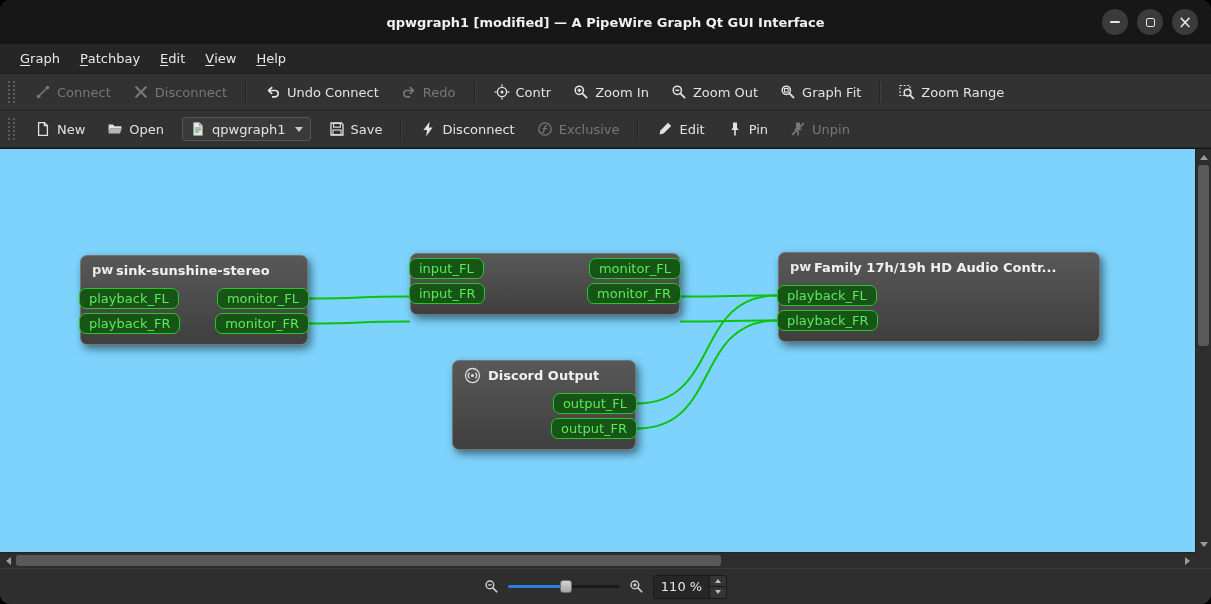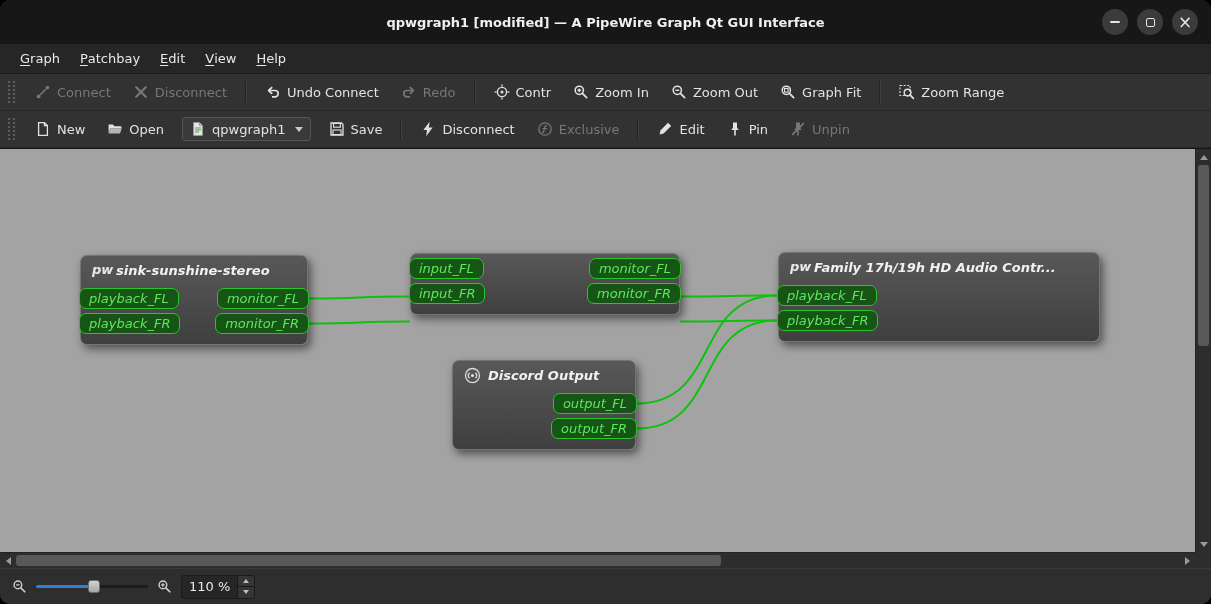--- a/index.html
+++ b/index.html
@@ -30,21 +30,21 @@
   .tb-handle { width: 7px; height: 22px; border-left: 2px dotted #5d5d5d; border-right: 2px dotted #5d5d5d; margin: 0 7px 0 2px; }
   .tb-btn { display: flex; align-items: center; gap: 6px; padding: 5px 9px; border-radius: 4px; white-space: nowrap; }
   .tb-btn.disabled { color: #777; }
   .tb-icon { width: 16px; height: 16px; display: inline-flex; flex: 0 0 16px; }
   .tb-icon svg { width: 16px; height: 16px; }
   .tb-sep { width: 0; height: 22px; border-left: 1px solid #242424; border-right: 1px solid #3f3f3f; margin: 0 5px; }
   .tb-combo { display: flex; align-items: center; gap: 6px; background: #3a3a3a; border: 1px solid #565656; border-radius: 3px; padding: 3px 7px; margin: 0 5px; }
   .combo-arrow { width: 0; height: 0; border-left: 4px solid transparent; border-right: 4px solid transparent; border-top: 5px solid #c9c9c9; margin-left: 3px; }
   
   .canvas-wrap { flex: 1; min-height: 0; display: grid; grid-template-columns: 1fr 16px; grid-template-rows: 1fr 16px; border-top: 1px solid #141414; }
-  .canvas { grid-column: 1; grid-row: 1; position: relative; background: #a3a3a3; overflow: hidden; font-style: italic; }
+  .canvas { grid-column: 1; grid-row: 1; position: relative; background: #7dd3fc; overflow: hidden; }
   #edges { position: absolute; inset: 0; width: 100%; height: 100%; z-index: 0; pointer-events: none; }
   .node { position: absolute; z-index: 1; background: linear-gradient(#585858, #3f3f3f); border: 1px solid #747474; border-radius: 7px; box-shadow: 3px 4px 9px rgba(0,0,0,.5); padding: 0 3px 6px 3px; }
   .node-header { display: flex; align-items: center; gap: 7px; padding: 6px 8px 5px 8px; color: #f1f1f1; font-weight: bold; font-size: 13px; white-space: nowrap; overflow: hidden; }
   .node-icon { width: 17px; height: 17px; display: inline-flex; color: #dcdcdc; flex: 0 0 auto; }
   .node-icon svg { width: 17px; height: 17px; }
   .pw-glyph { font-weight: bold; font-size: 13px; color: #e8e8e8; }
   .port-row { display: flex; align-items: center; margin: 4px 0; }
   .port { font-size: 13px; line-height: 17px; padding: 1px 9px; border-radius: 7px; background: #175517; border: 1px solid #2bc42b; color: #5ce85c; white-space: nowrap; }
   .port.in { margin-right: auto; margin-left: -5px; }
   .port.out { margin-left: auto; margin-right: -5px; }
@@ -58,21 +58,21 @@
   .vthumb { position: absolute; left: 2px; right: 2px; top: 16px; height: 45%; background: #595959; border-radius: 3px; }
   .hthumb { position: absolute; top: 2px; bottom: 2px; left: 16px; width: 59%; background: #595959; border-radius: 3px; }
   .tri { display: block; width: 0; height: 0; }
   .tri-up { border-left: 4px solid transparent; border-right: 4px solid transparent; border-bottom: 5px solid #9a9a9a; }
   .tri-down { border-left: 4px solid transparent; border-right: 4px solid transparent; border-top: 5px solid #9a9a9a; }
   .tri-left { border-top: 4px solid transparent; border-bottom: 4px solid transparent; border-right: 5px solid #9a9a9a; }
   .tri-right { border-top: 4px solid transparent; border-bottom: 4px solid transparent; border-left: 5px solid #9a9a9a; }
   .tri-up-s { border-left: 3px solid transparent; border-right: 3px solid transparent; border-bottom: 4px solid #bdbdbd; }
   .tri-down-s { border-left: 3px solid transparent; border-right: 3px solid transparent; border-top: 4px solid #bdbdbd; }
   
-  .statusbar { flex: 0 0 36px; background: #2e2e2e; border-top: 1px solid #3a3a3a; display: flex; align-items: center; justify-content: flex-start; gap: 9px; padding: 0 12px; }
+  .statusbar { flex: 0 0 36px; background: #2e2e2e; border-top: 1px solid #3a3a3a; display: flex; align-items: center; justify-content: center; gap: 9px; padding: 0 12px; }
   .sb-zoom-icon { width: 15px; height: 15px; color: #cfcfcf; display: inline-flex; }
   .sb-zoom-icon svg { width: 15px; height: 15px; }
   .slider { position: relative; width: 112px; height: 17px; }
   .slider-track { position: absolute; top: 7px; left: 0; right: 0; height: 3px; background: #1b1b1b; border-radius: 2px; }
   .slider-fill { position: absolute; top: 7px; left: 0; height: 3px; border-radius: 2px; }
   .slider-handle { position: absolute; top: 2px; width: 12px; height: 13px; background: linear-gradient(#d2d2d2, #a6a6a6); border: 1px solid #6e6e6e; border-radius: 3px; }
   .spinbox { display: flex; align-items: stretch; background: #262626; border: 1px solid #1a1a1a; border-radius: 3px; height: 24px; overflow: hidden; }
   .spin-value { display: flex; align-items: center; justify-content: flex-end; padding: 0 7px; color: #e8e8e8; font-size: 13px; min-width: 48px; }
   .spin-arrows { display: flex; flex-direction: column; border-left: 1px solid #1a1a1a; }
   .spin-btn { width: 16px; flex: 1; display: flex; align-items: center; justify-content: center; background: #353535; }

